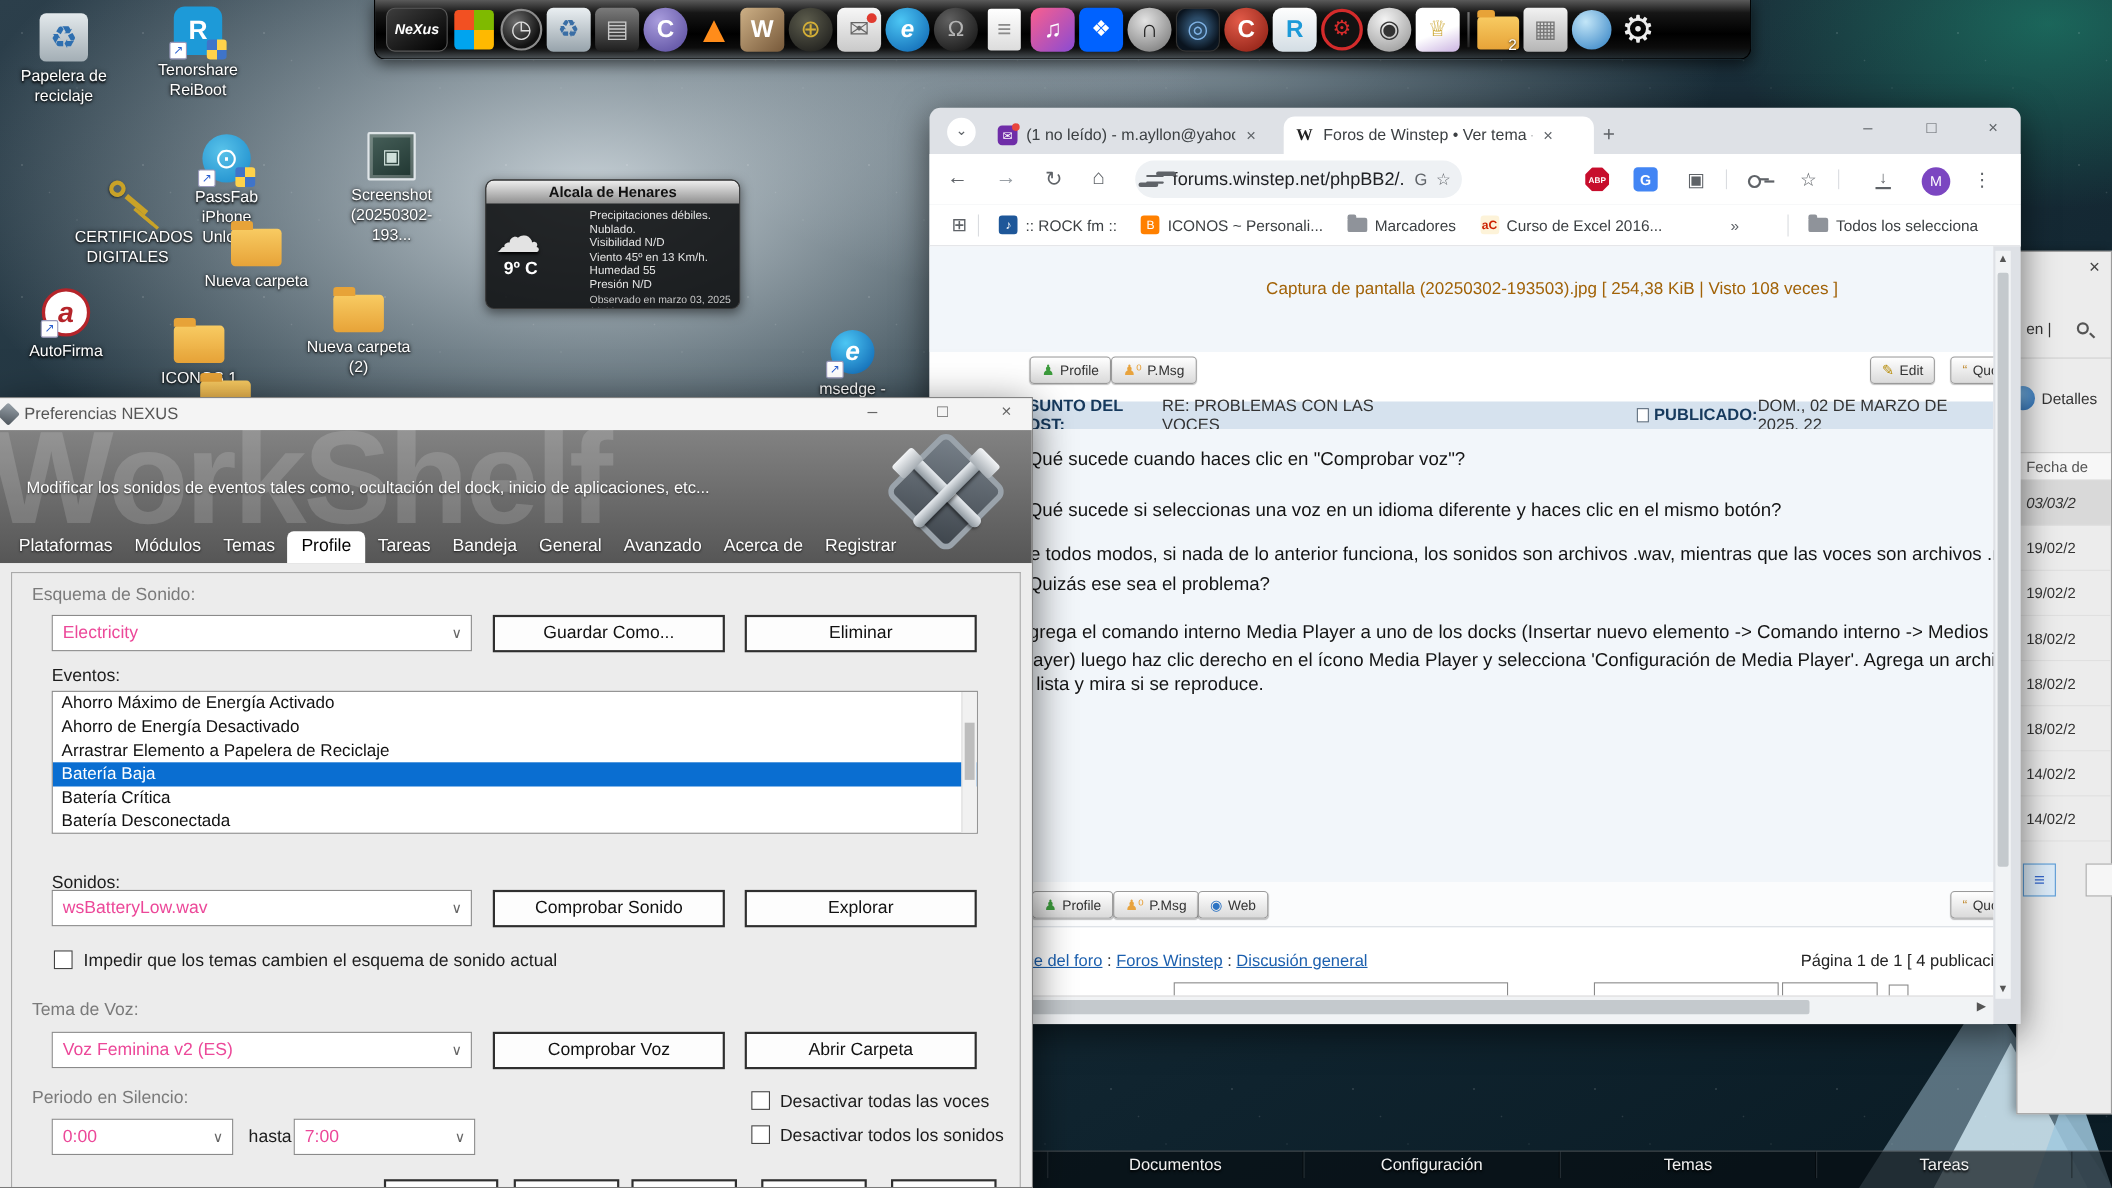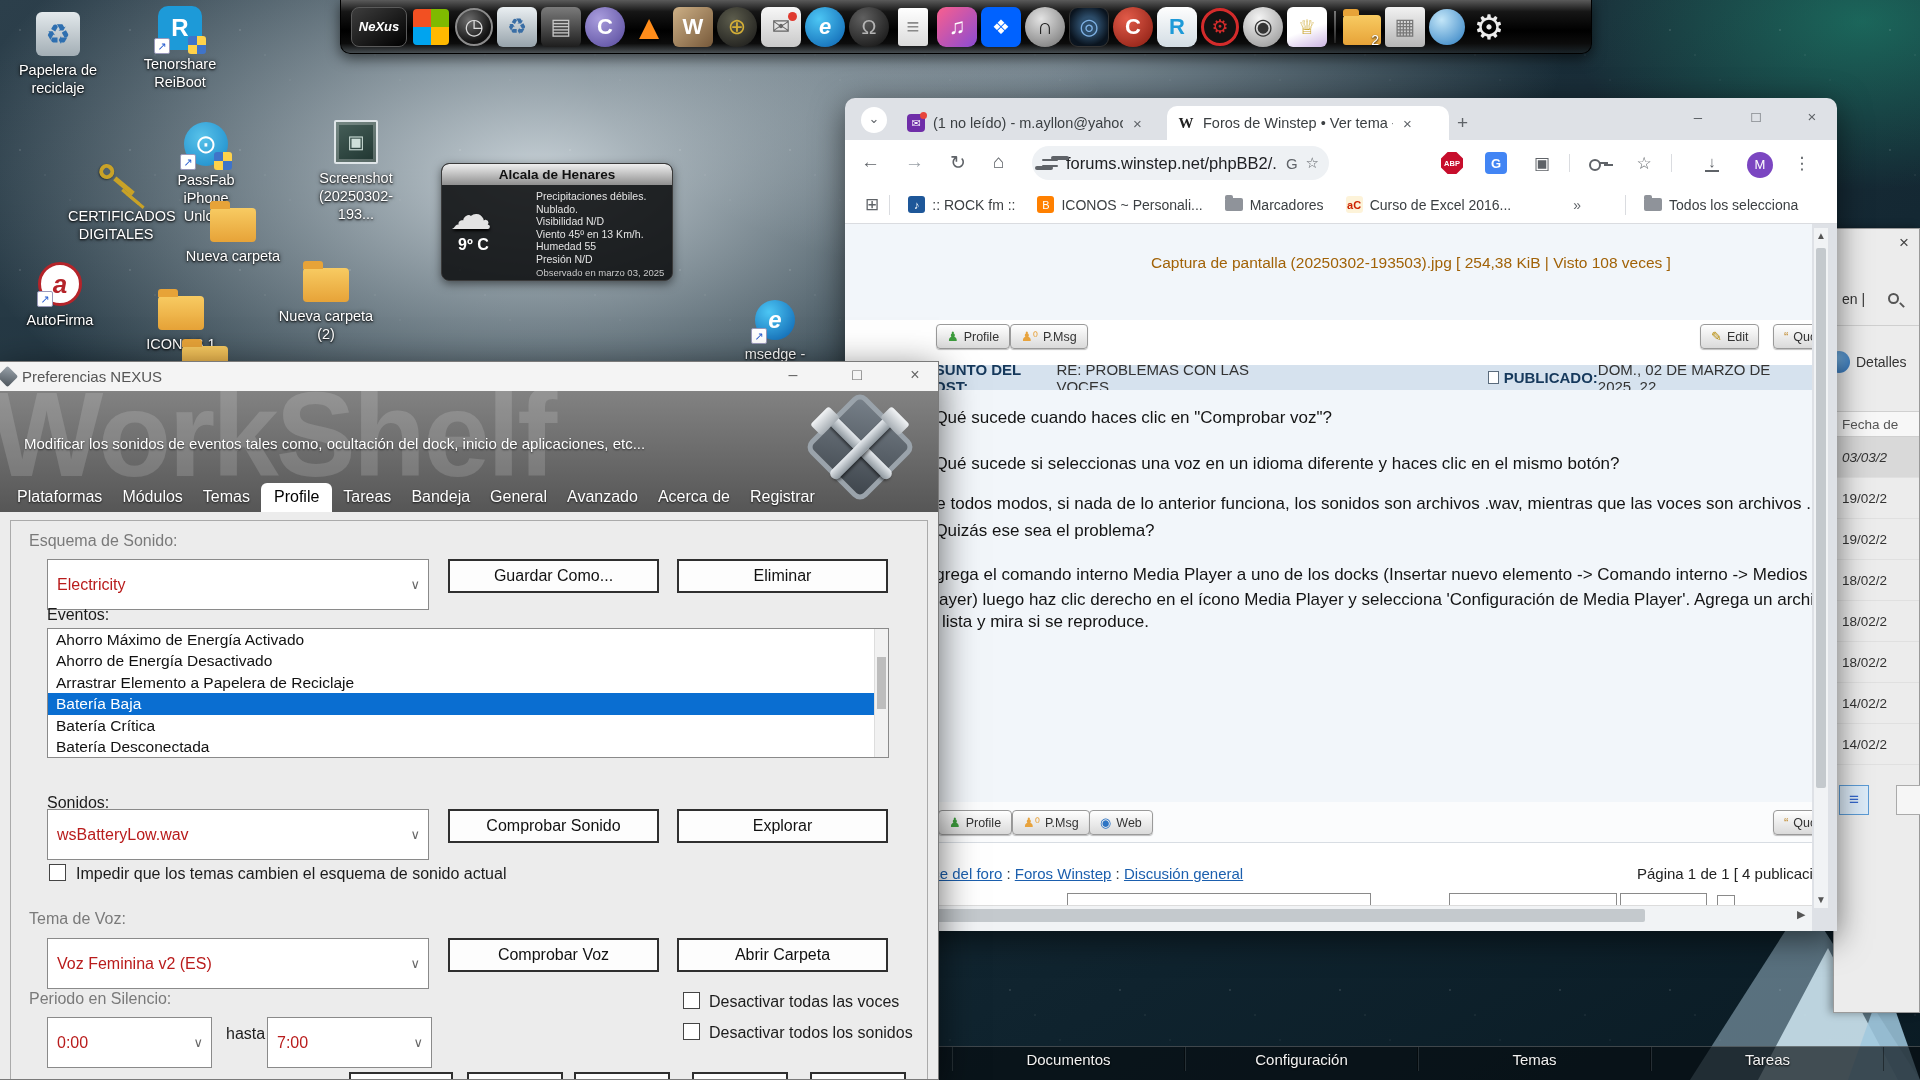--- a/index.html
+++ b/index.html
@@ -235,21 +235,21 @@
   .plogo .h1{transform:rotate(45deg);} .plogo .h2{transform:rotate(-45deg);}
   .plogo .hh1,.plogo .hh2{position:absolute;width:26px;height:16px;border-radius:3px;background:linear-gradient(#f2f4f6,#a7aeb4);}
   .plogo .hh1{left:86px;top:18px;transform:rotate(45deg);} .plogo .hh2{left:16px;top:18px;transform:rotate(-45deg);}
   #preftabs{position:absolute;left:8px;bottom:0;display:flex;gap:2px;}
   .ptab{padding:5px 9px 6px;font-size:16px;color:#fff;text-shadow:0 1px 2px rgba(0,0,0,.8);white-space:nowrap;}
   .ptab.active{background:#fff;color:#000;text-shadow:none;border-radius:6px 6px 0 0;padding:5px 13px 6px;}
   #prefbody{position:absolute;left:0;top:150px;right:0;bottom:0;background:#ececec;}
   .frame{position:absolute;left:10px;top:8px;width:918px;height:570px;border:1px solid #aaa;border-bottom:none;}
   .sect{position:absolute;font-size:16px;color:#7a7a7a;}
   .lbl{position:absolute;font-size:16px;color:#1c1c1c;}
-  .combo{position:absolute;height:51px;background:#fff;border:1px solid #8a8a8a;font-size:16px;color:#b91c1c;
+  .combo{position:absolute;height:33px;background:#fff;border:1px solid #8a8a8a;font-size:16px;color:#ec4899;
     display:flex;align-items:center;padding:0 26px 0 9px;white-space:nowrap;}
   .combo::after{content:"∨";position:absolute;right:8px;color:#666;font-size:13px;}
   .pbtn{position:absolute;height:34px;background:#fdfdfd;border:2px solid #2f2f2f;color:#111;font-size:16px;
     display:flex;align-items:center;justify-content:center;}
   #eventsbox{position:absolute;left:47px;top:266px;width:842px;height:130px;background:#fff;border:1px solid #8a8a8a;overflow:hidden;}
   .ev{height:21.4px;line-height:21.4px;padding-left:8px;font-size:15.5px;color:#111;white-space:nowrap;}
   .ev.sel{background:#0a6ed1;color:#fff;}
   .evscroll{position:absolute;right:0;top:0;width:14px;height:100%;background:#f1f1f1;border-left:1px solid #ddd;}
   .evthumb{position:absolute;left:2px;top:28px;width:9px;height:52px;background:#bdbdbd;}
   .cb{position:absolute;width:17px;height:17px;border:1.5px solid #444;background:#fff;}

